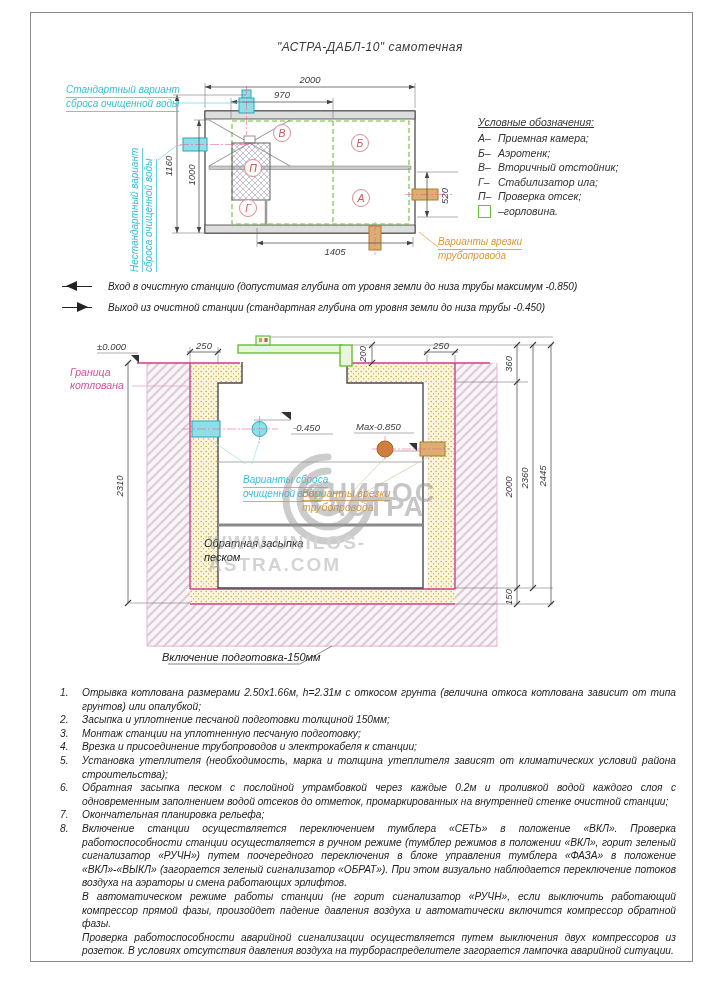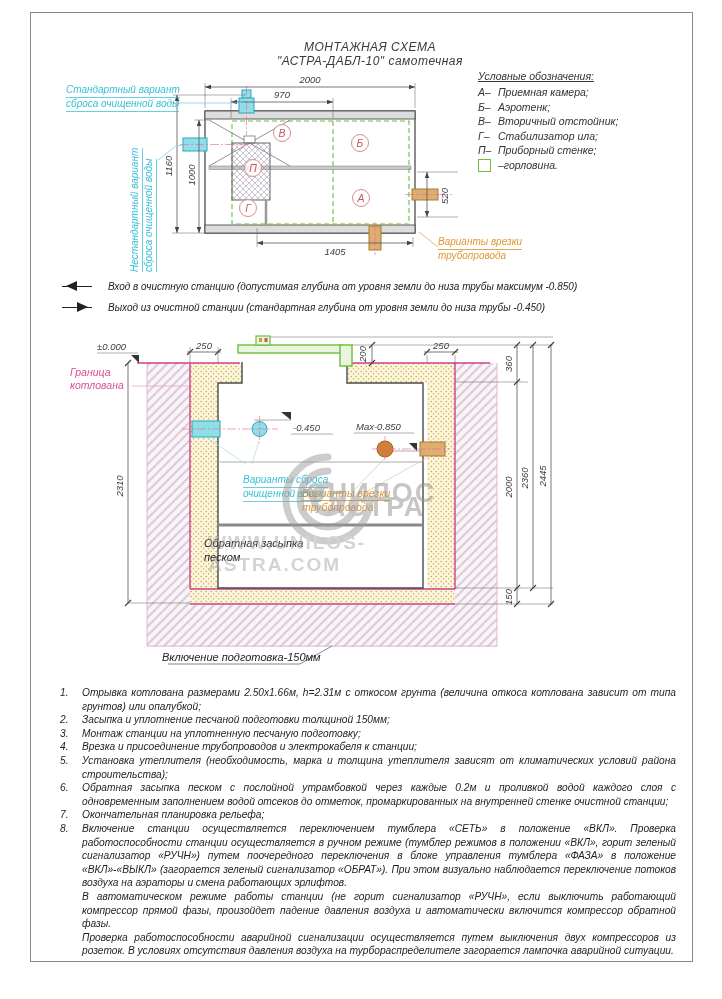--- a/index.html
+++ b/index.html
@@ -10,21 +10,21 @@
   svg text{font-family:"Liberation Sans",sans-serif;font-style:italic;fill:#3c3c42;font-size:9.5px;}
   .comp{fill:#c75b5b;font-size:10.5px;text-anchor:middle;}
   .compc{fill:rgba(255,255,255,.85);stroke:#d98c8c;stroke-width:1;}
   .dl{stroke:#555;stroke-width:.8;fill:none;}
   .xl{stroke:#6b6b6b;stroke-width:.55;fill:none;}
   .tk{stroke:#3d3d3d;stroke-width:1.1;}
   .cl{stroke:#f06292;stroke-width:.6;stroke-dasharray:9 2 2 2;fill:none;}
   .overlay{position:absolute;z-index:2;}
   .title{left:200px;top:40px;width:340px;text-align:center;font-size:12px;color:#3a3a3a;letter-spacing:.5px;}
   .legend{left:478px;top:70px;font-size:10.5px;color:#333;}
-  .legend-heading{text-decoration:underline;margin-bottom:3px;}
+  .legend-heading{text-decoration:underline;margin-bottom:3px;margin-top:46px;}
   .legend-row{display:flex;line-height:14.5px;}
   .legend-key{width:20px;flex:none;}
   .neck-square{width:11px;height:11px;border:1.6px solid #6abf3a;margin:1px 7px 0 0;flex:none;}
   .cy{color:#35bfd4;font-size:10px;line-height:12px;}
   .cy span{display:block;border-bottom:1px solid rgba(53,191,212,.75);padding-bottom:1px;width:max-content;}
   .org{color:#dd9733;font-size:10px;line-height:12.5px;}
   .org .u{border-bottom:1px solid rgba(221,151,51,.85);width:max-content;}
   .mag{color:#d6509c;font-size:10.5px;line-height:13px;}
   .blk{color:#222;font-size:11px;line-height:14px;}
   .io-note{left:62px;display:flex;align-items:center;font-size:10px;color:#222;}
@@ -232,21 +232,20 @@
       <rect x="420" y="442" width="25" height="14" fill="#dcae72" stroke="#b07830"></rect>
       <path class="cl" d="M372,449 H450 M385,436 V462"></path>
       <path d="M385,458 L352,492 M430,456 L366,492" stroke="#d9c3a2" stroke-width=".7" fill="none"></path>
     </g>
     <path d="M132,386 H188" stroke="#e39cc5" stroke-width=".7"></path>
     <path d="M168,664 H300 L332,646" stroke="#555" stroke-width=".7" fill="none"></path>
   </g>
 </svg>
 
 <div class="overlay title">
-  <div>МОНТАЖНАЯ СХЕМА</div>
   <div>"АСТРА-ДАБЛ-10"  самотечная</div>
 </div>
 
 <div class="overlay legend">
   <div class="legend-heading">Условные обозначения:</div>
   <div class="legend-row">
       <span class="legend-key">А–</span>
       <span>Приемная камера;</span>
     </div>
   <div class="legend-row">
@@ -256,21 +255,21 @@
   <div class="legend-row">
       <span class="legend-key">В–</span>
       <span>Вторичный отстойник;</span>
     </div>
   <div class="legend-row">
       <span class="legend-key">Г–</span>
       <span>Стабилизатор ила;</span>
     </div>
   <div class="legend-row">
       <span class="legend-key">П–</span>
-      <span>Приборный стенке;</span>
+      <span>Проверка отсек;</span>
     </div>
   <div class="legend-row">
       <span class="neck-square"></span>
       <span>–горловина.</span>
     </div>
 </div>
 
 <div class="overlay cy" style="left:66px;top:84px;">
   <span>Стандартный вариант</span>
   <span>сброса очищенной воды</span>

